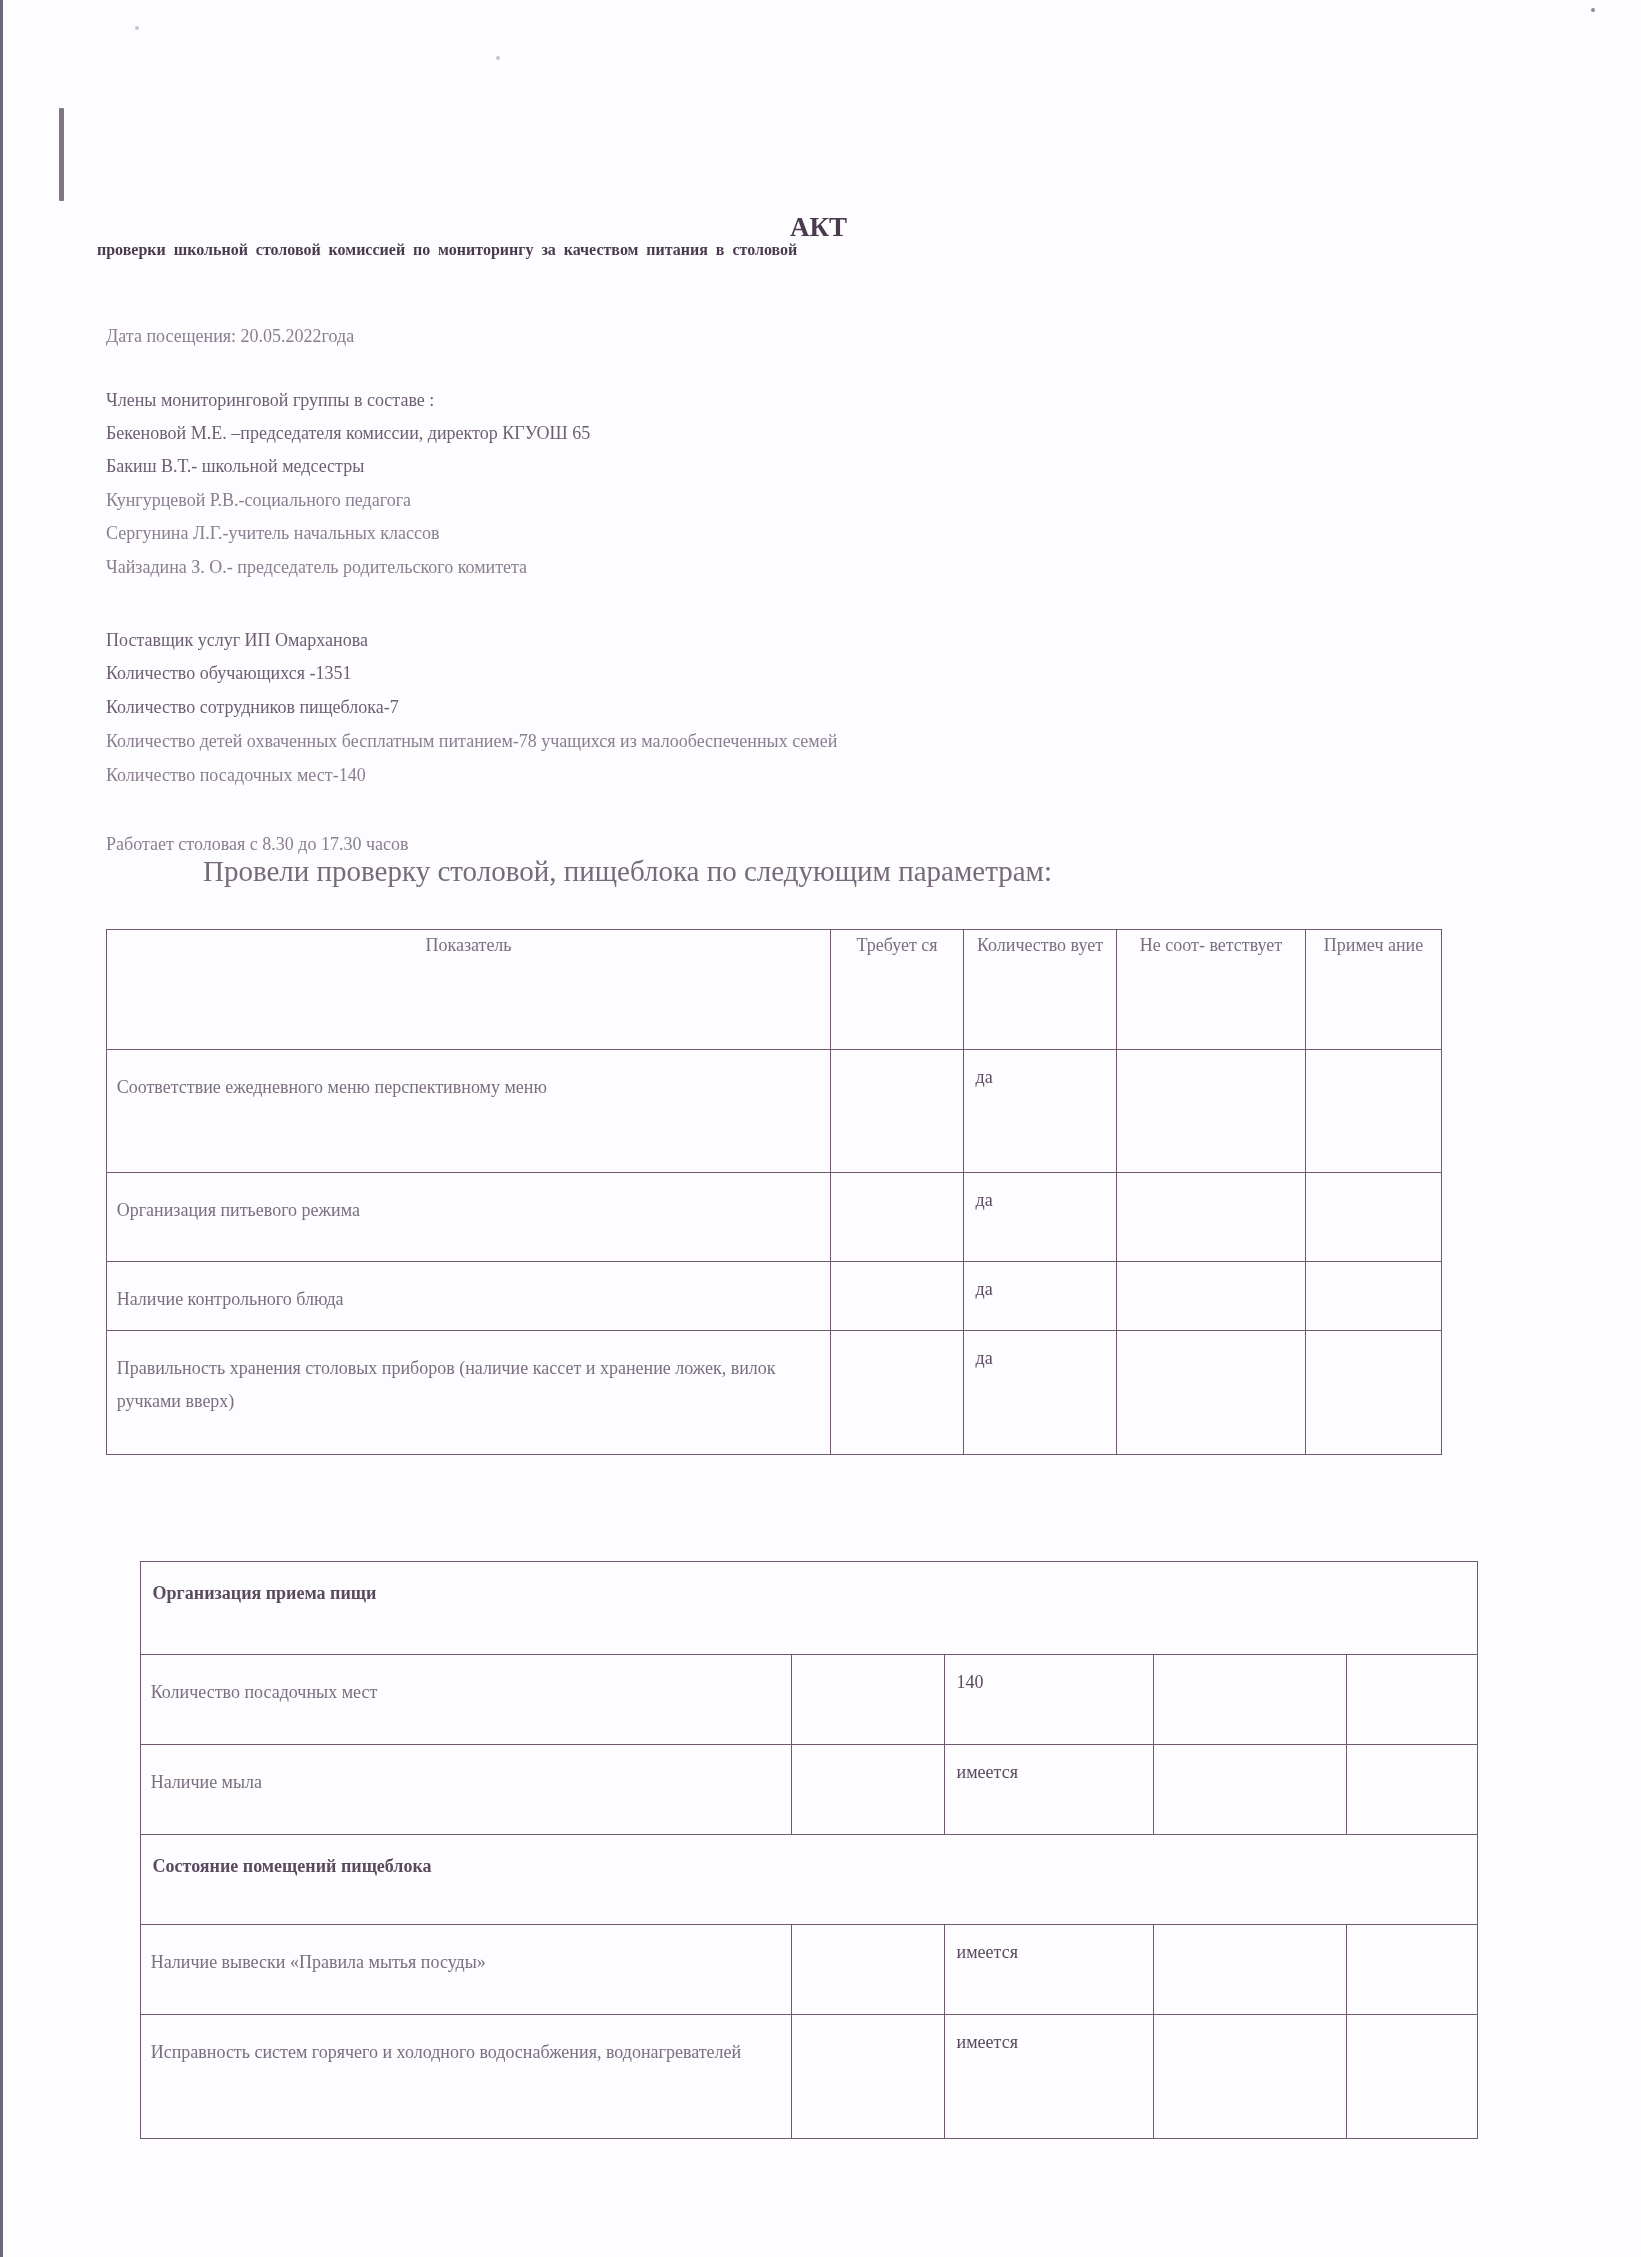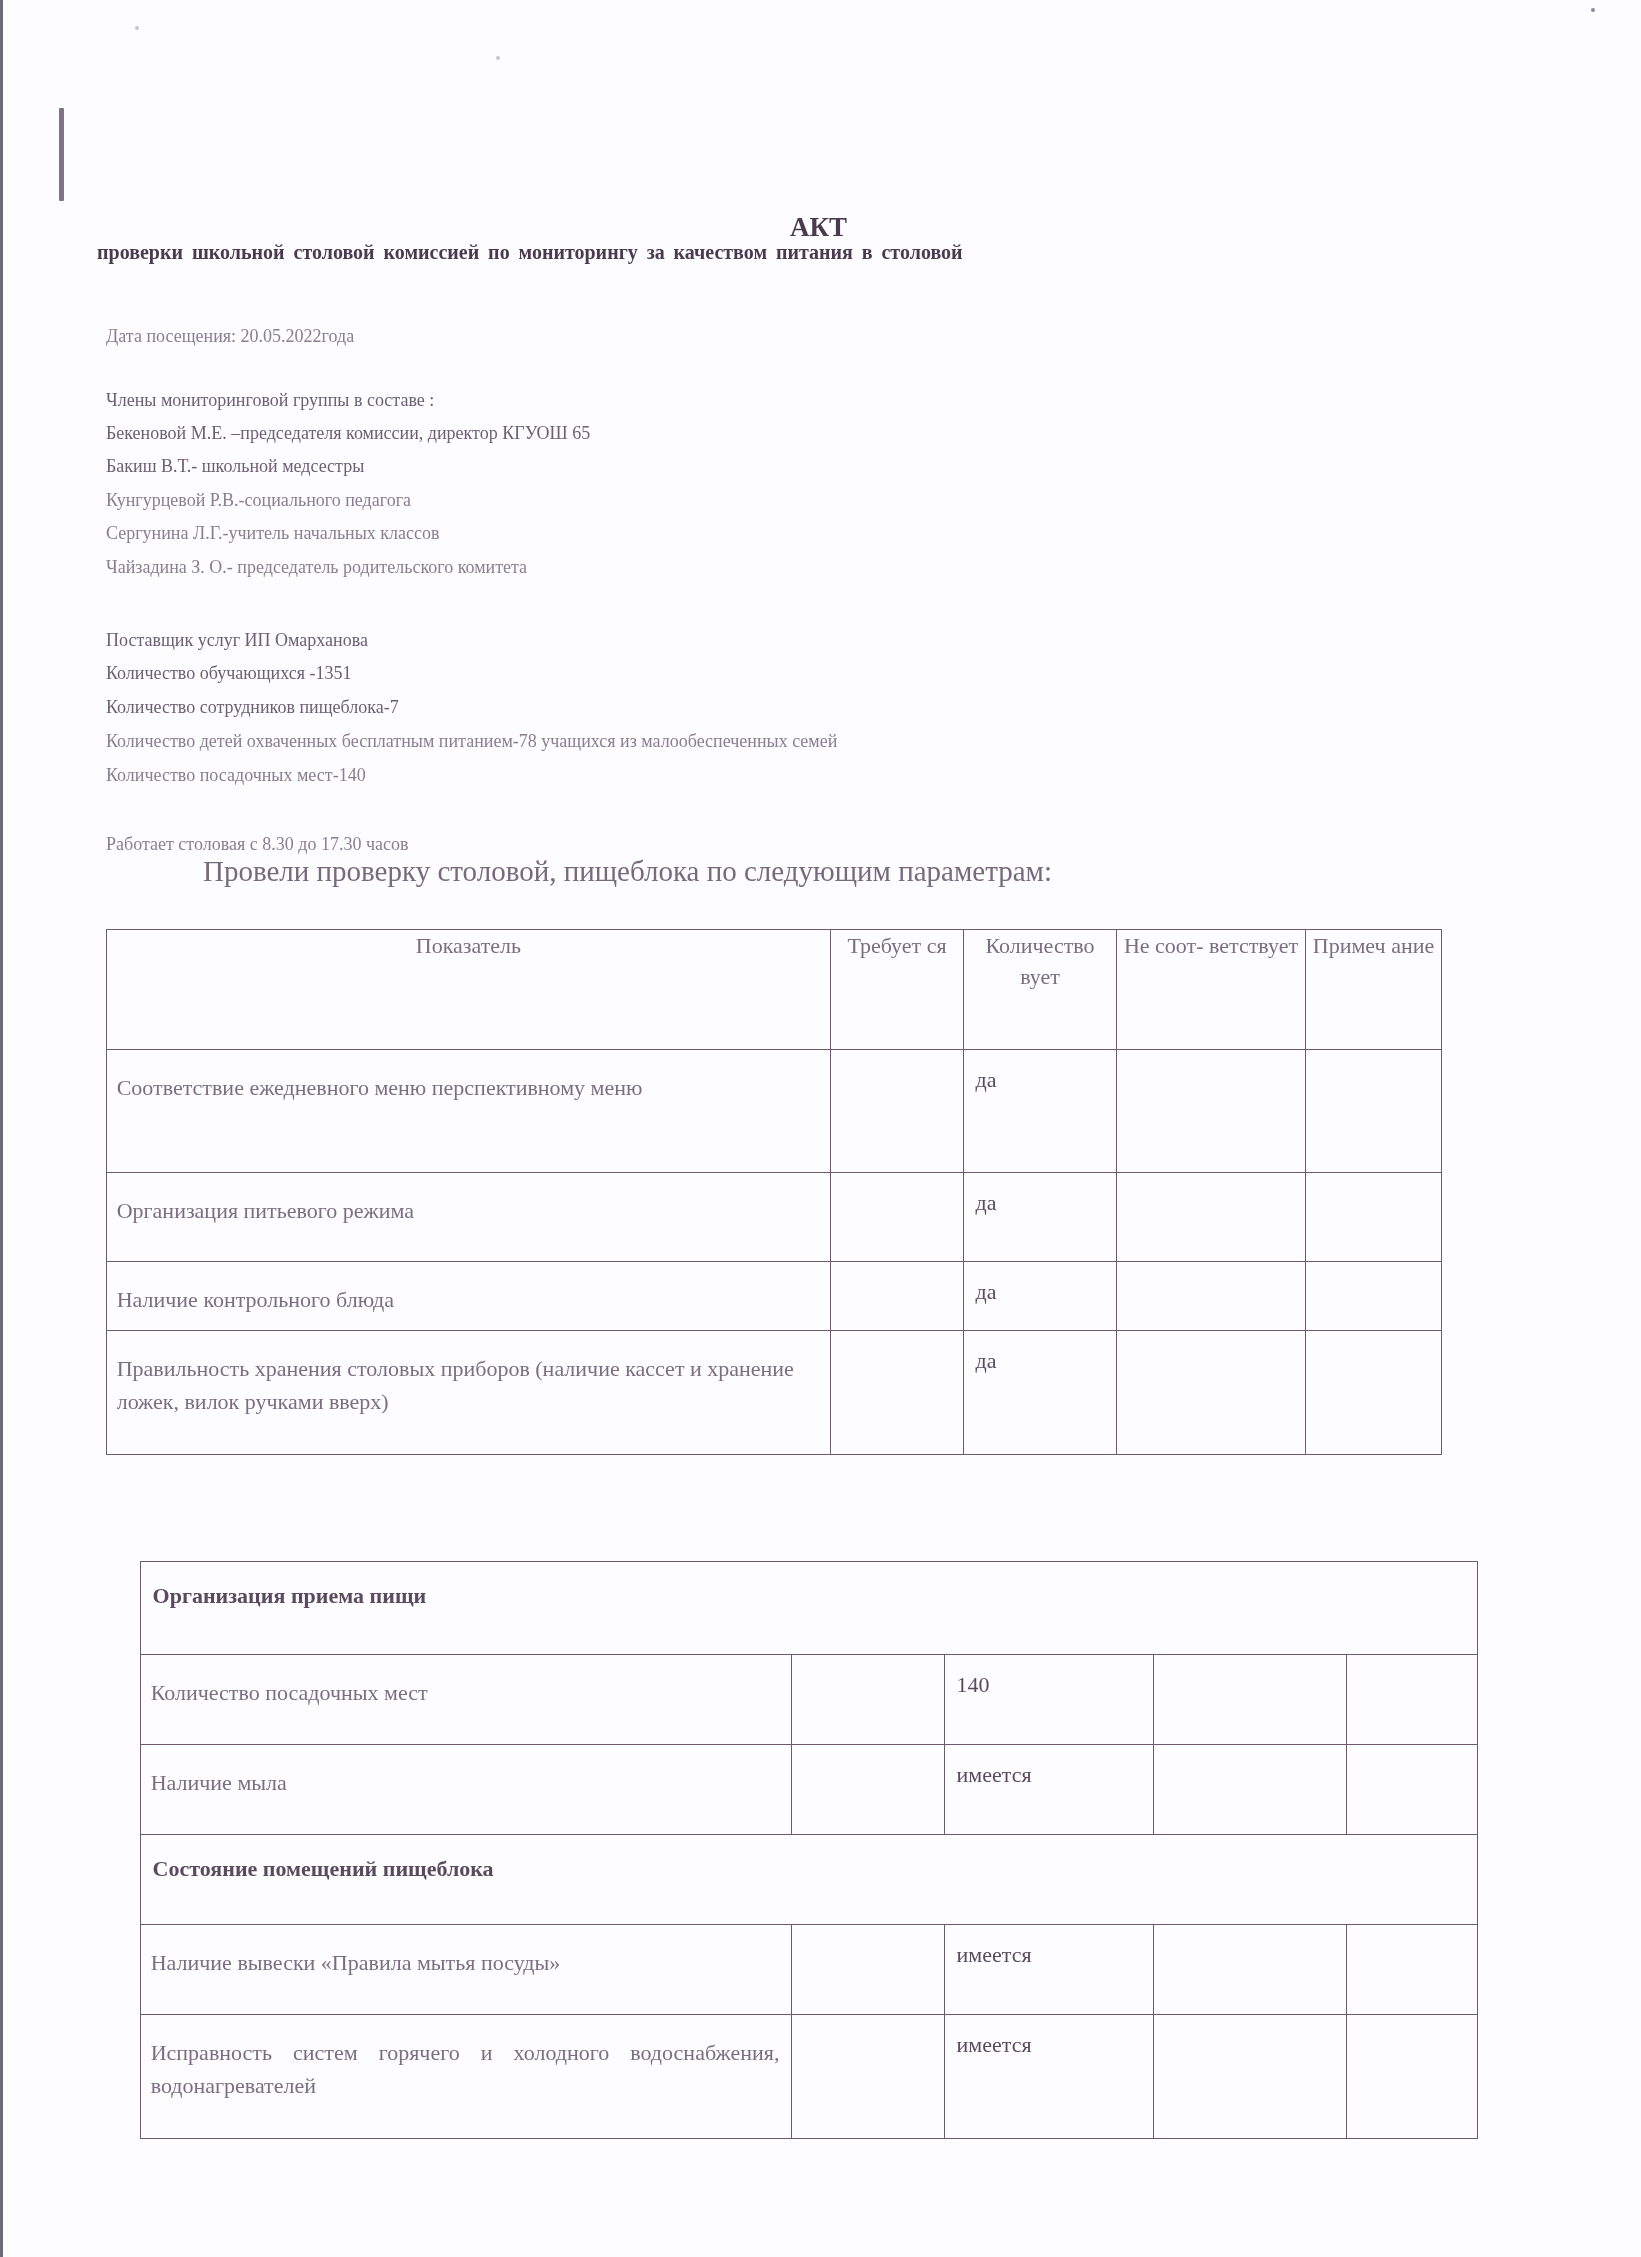--- a/index.html
+++ b/index.html
@@ -5,30 +5,30 @@
     html, body { margin: 0; padding: 0; }
     body {
       width: 1641px; height: 2257px; background: #fdfcff; position: relative; overflow: hidden;
       font-family: "Liberation Serif", "DejaVu Serif", serif; color: #5b4a5e;
     }
     .left-edge { position: absolute; left: 0; top: 0; width: 2.9px; height: 2257px; background: #6a6a7a; }
     .mark { position: absolute; left: 59px; top: 108px; width: 4.8px; height: 93px; background: #807585; border-radius: 1px; }
     .speck { position: absolute; width: 3.9px; height: 3.9px; border-radius: 50%; background: #c8c4d0; }
     .title { position: absolute; left: 17px; width: 1603px; text-align: center; font-weight: bold; color: #4a3a4e; }
     .t1 { top: 212px; font-size: 27px; }
-    .t2 { top: 241px; font-size: 20px; text-align: right; left: 97px; width: auto; word-spacing: 3.9px; }
+    .t2 { top: 241px; font-size: 16px; text-align: right; left: 97px; width: auto; word-spacing: 3.9px; }
     .line { position: absolute; left: 106px; font-size: 18px; white-space: nowrap; }
     .dim { color: #8a7e90; }
     .mid { color: #6d5f72; }
     .intro { position: absolute; left: 203px; top: 855px; font-size: 29px; color: #766a7b; }
 
     table.grid { position: absolute; border-collapse: collapse; table-layout: fixed; }
     table.grid td, table.grid th {
       border: 1.9px solid #6e5a70; vertical-align: top; padding: 0;
-      font-family: "Liberation Serif", serif; font-size: 22px; color: #7a6e80; font-weight: normal;
+      font-family: "Liberation Serif", serif; font-size: 18px; color: #7a6e80; font-weight: normal;
     }
     .hdr th { font-weight: bold; color: #5f4f63; text-align: center; font-size: 21px; line-height: 31px; padding-top: 13.5px; }
     .cell-ind { padding: 21px 11.6px 0 9.7px !important; line-height: 33px; }
     .cell-val { padding: 17.4px 0 0 11.6px !important; font-weight: bold; color: #5a4a5e !important; }
     .sect { font-weight: bold !important; color: #5a4a5e !important; padding: 21px 11.6px 0 11.6px !important; }
     .justify { text-align: justify; text-align-last: left; }
   </style>
 </head>
 <body>
 

